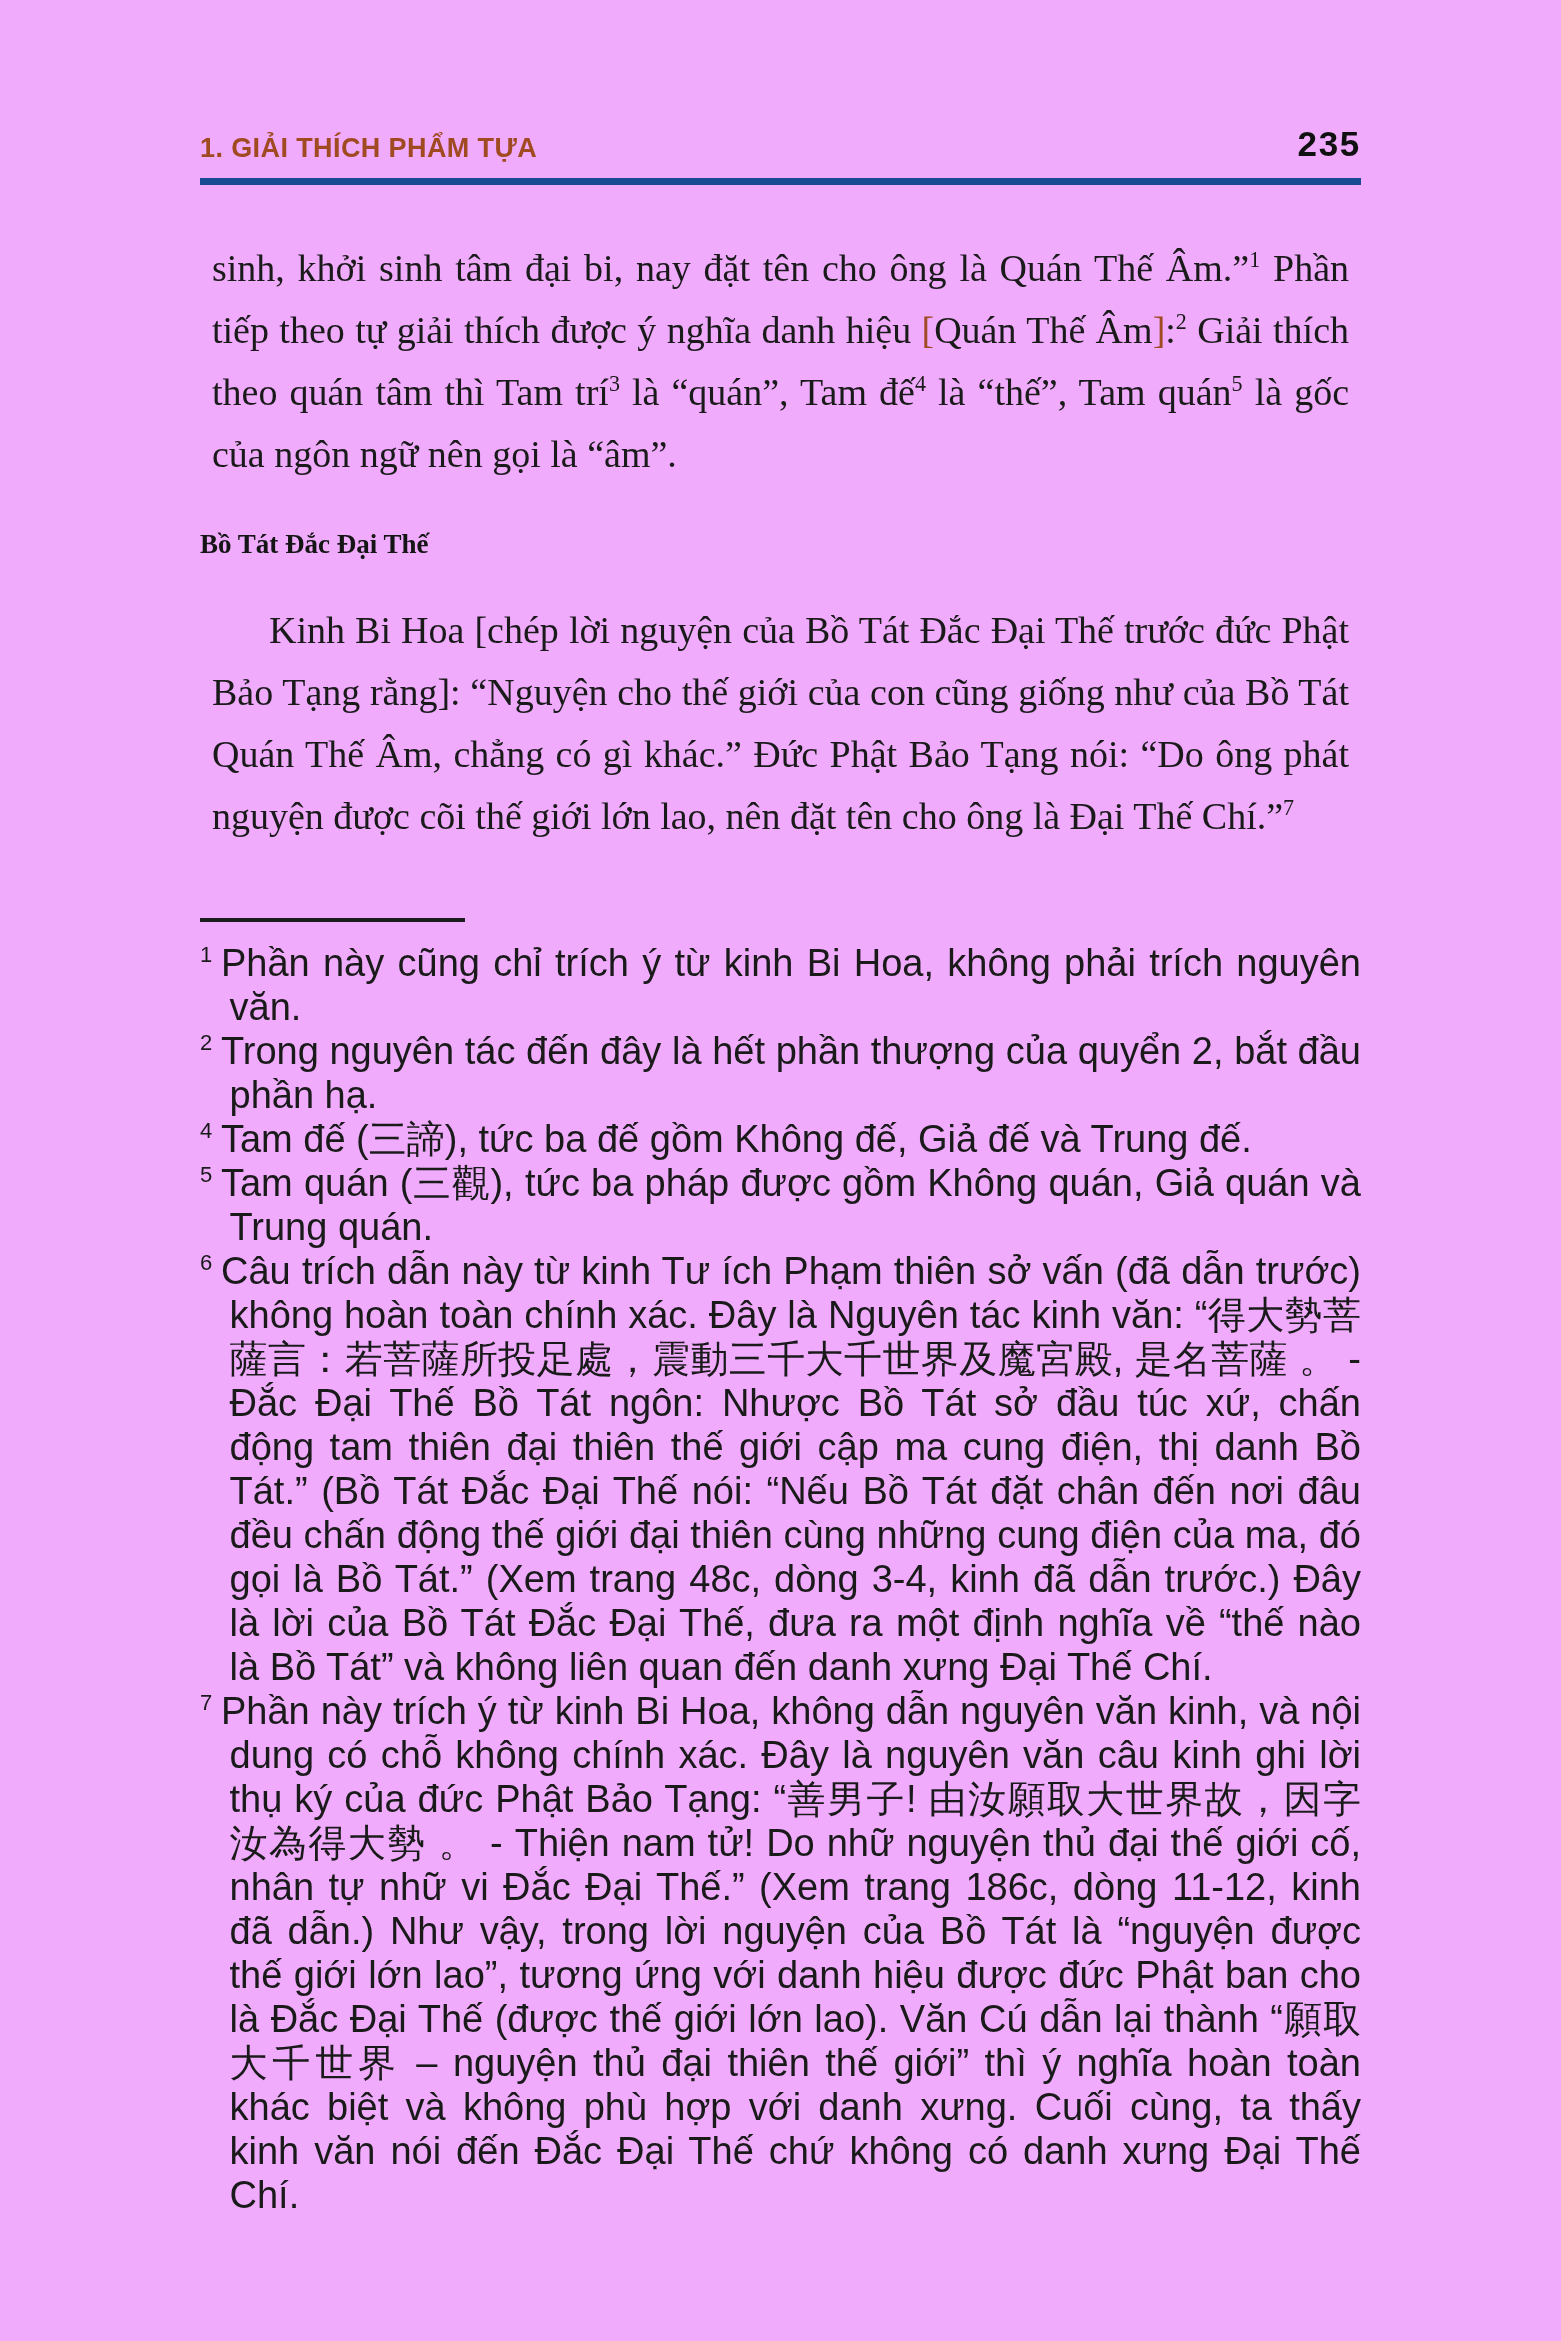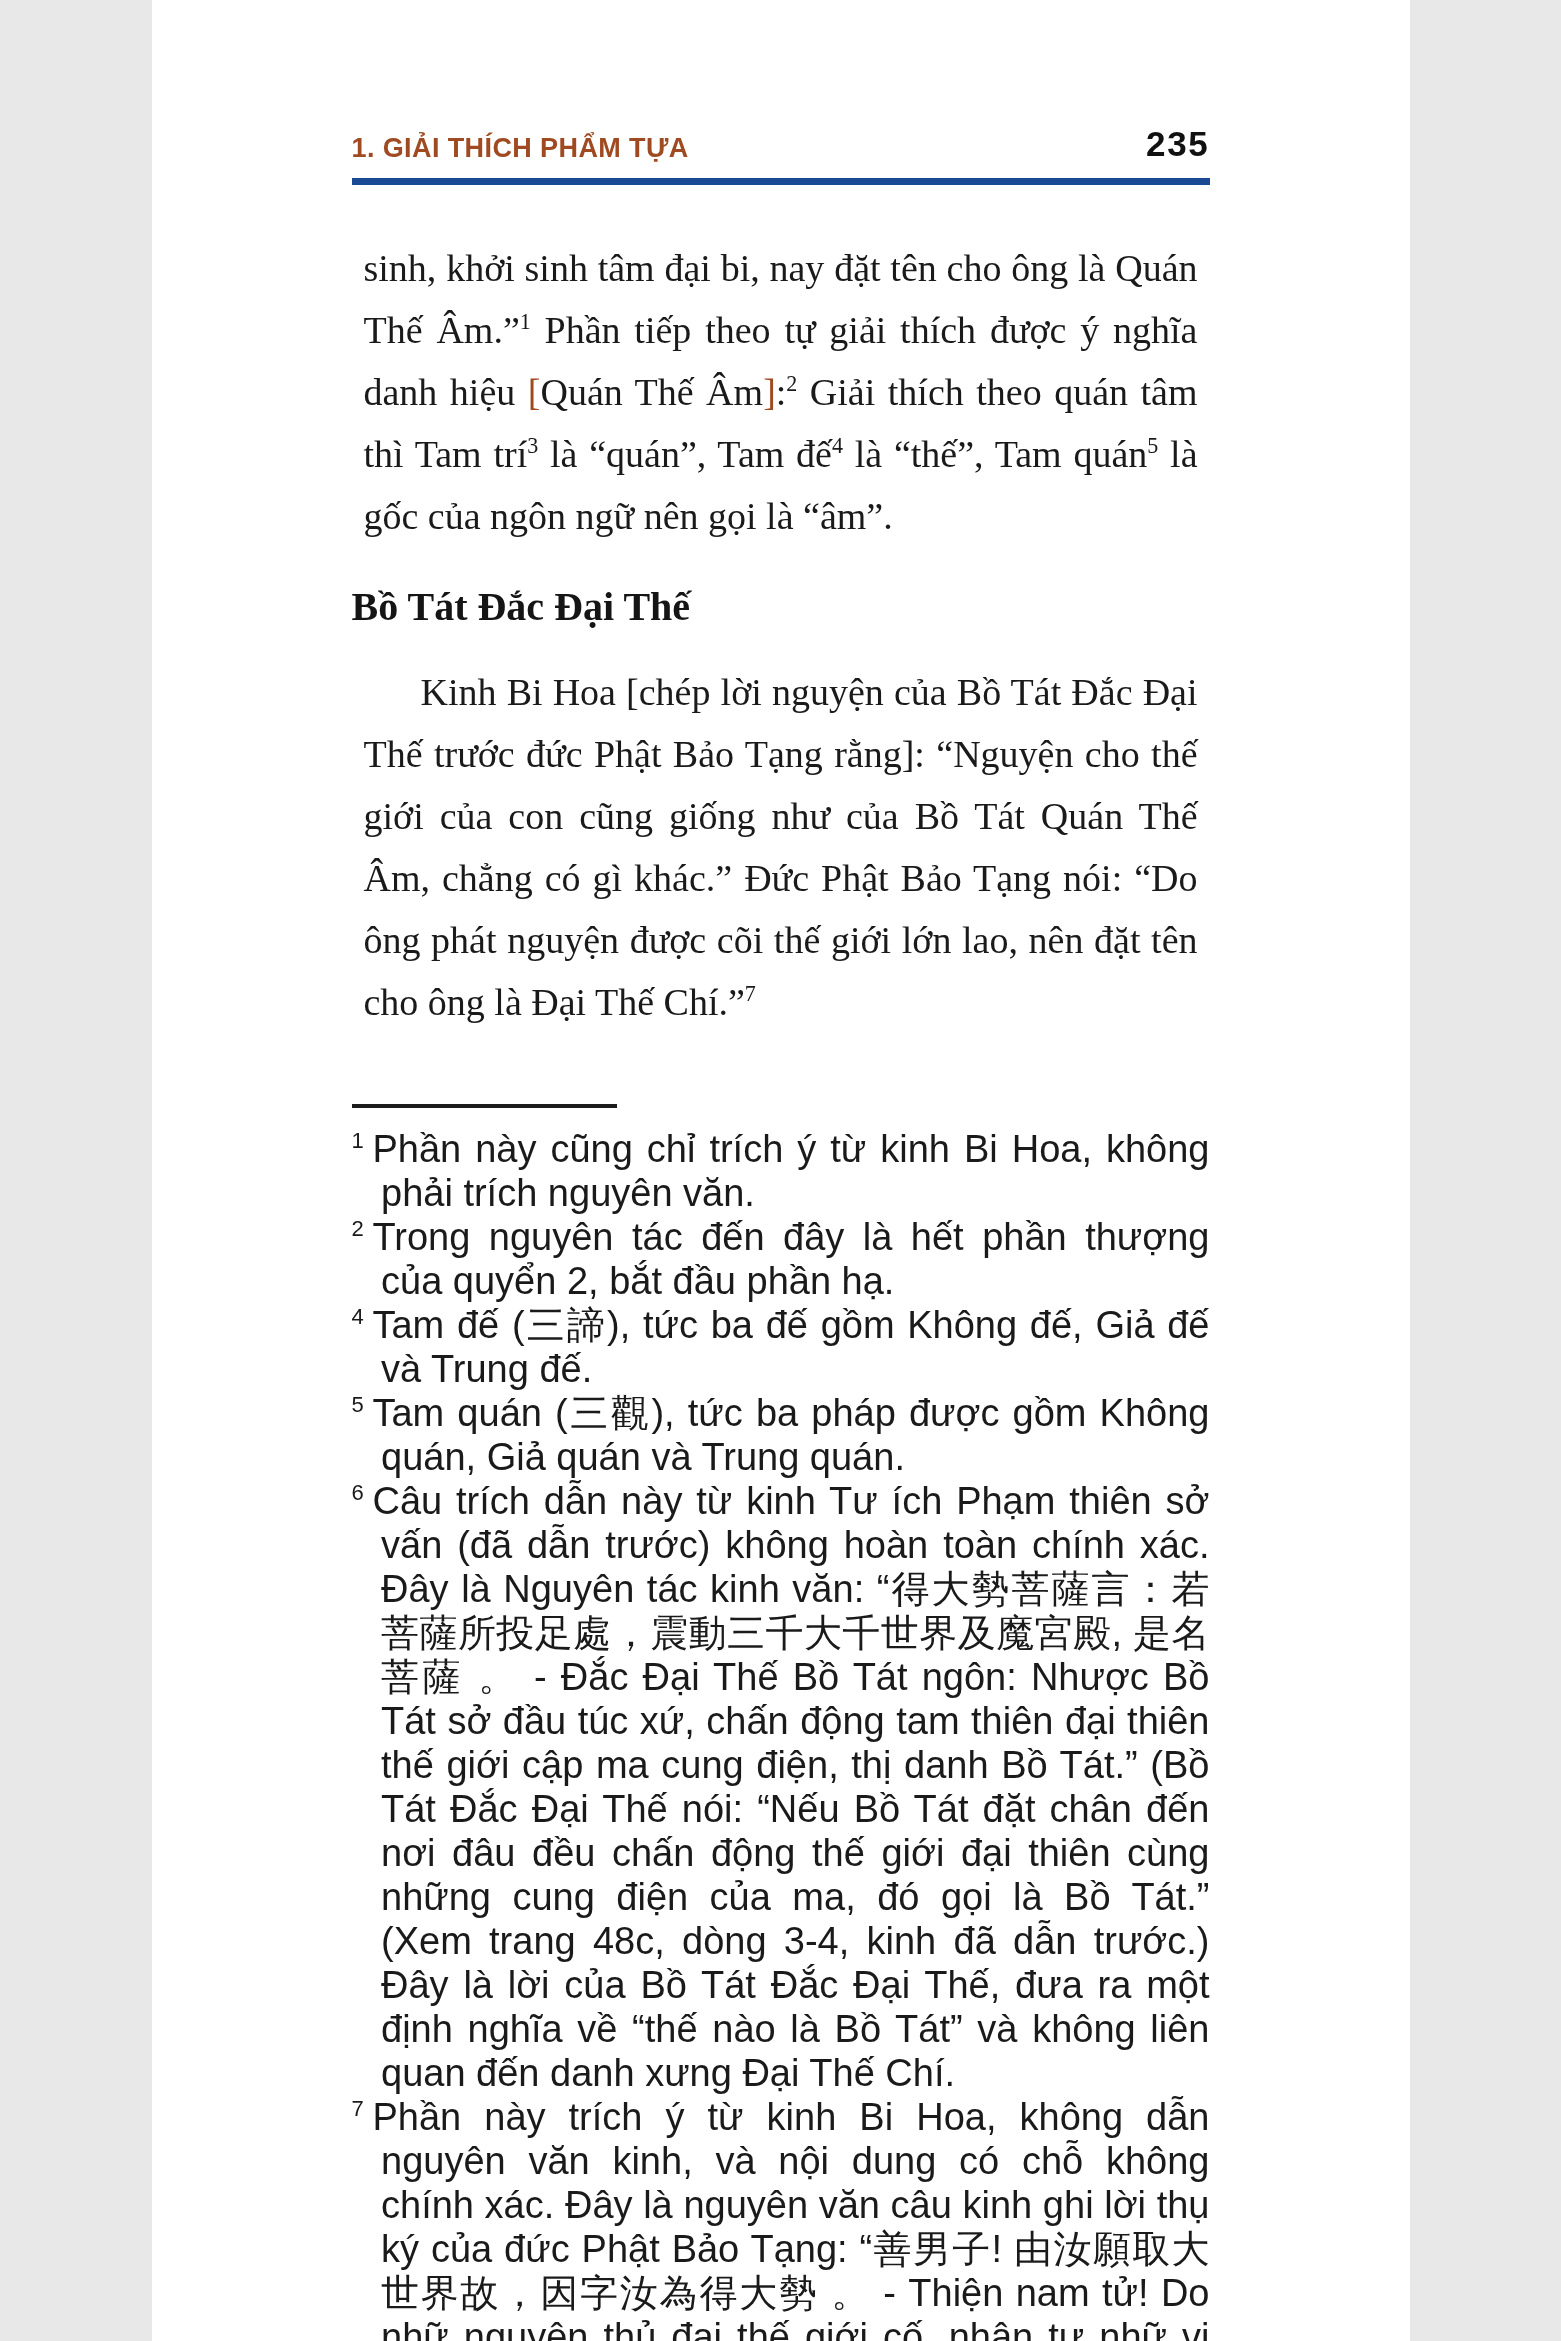--- a/index.html
+++ b/index.html
@@ -1,21 +1,21 @@
 <!DOCTYPE html>
 <html lang="vi" style="--accent_brown: #A04A22; --rule_blue: #1B4A94; --text: #1a1a1a;font-size:14px"><head>
 <meta charset="utf-8">
 <style>
   html, body { margin: 0; padding: 0; background: #e8e8e8; }
   .page {
     position: relative;
-    width: 1258px;
+    width: 1561px;
     height: 2342px;
     margin: 0 auto;
-    background: #ffffff;
+    background: #f0abfc;
     box-sizing: border-box;
     padding: 124px 200px 0 200px;
     overflow: hidden;
     color: var(--text, #1a1a1a);
   }
   .header {
     display: flex;
     justify-content: space-between;
     align-items: flex-end;
   }
@@ -44,21 +44,21 @@
     font-size: 38px;
     line-height: 62px;
     text-align: justify;
   }
   .para { margin: 12px; }
   .para.indent { text-indent: 57px; }
   .para.p3 { margin-top: 29.5px; }
   .section-heading {
     font-family: "Liberation Serif", "DejaVu Serif", serif;
     font-weight: bold;
-    font-size: 40px;
+    font-size: 27px;
     line-height: 49px;
     margin: 35px 0 29.5px 0;
     text-align: left;
     text-indent: 0;
     color: #151515;
   }
   .sup {
     font-size: 0.58em;
     vertical-align: super;
     line-height: 0;

